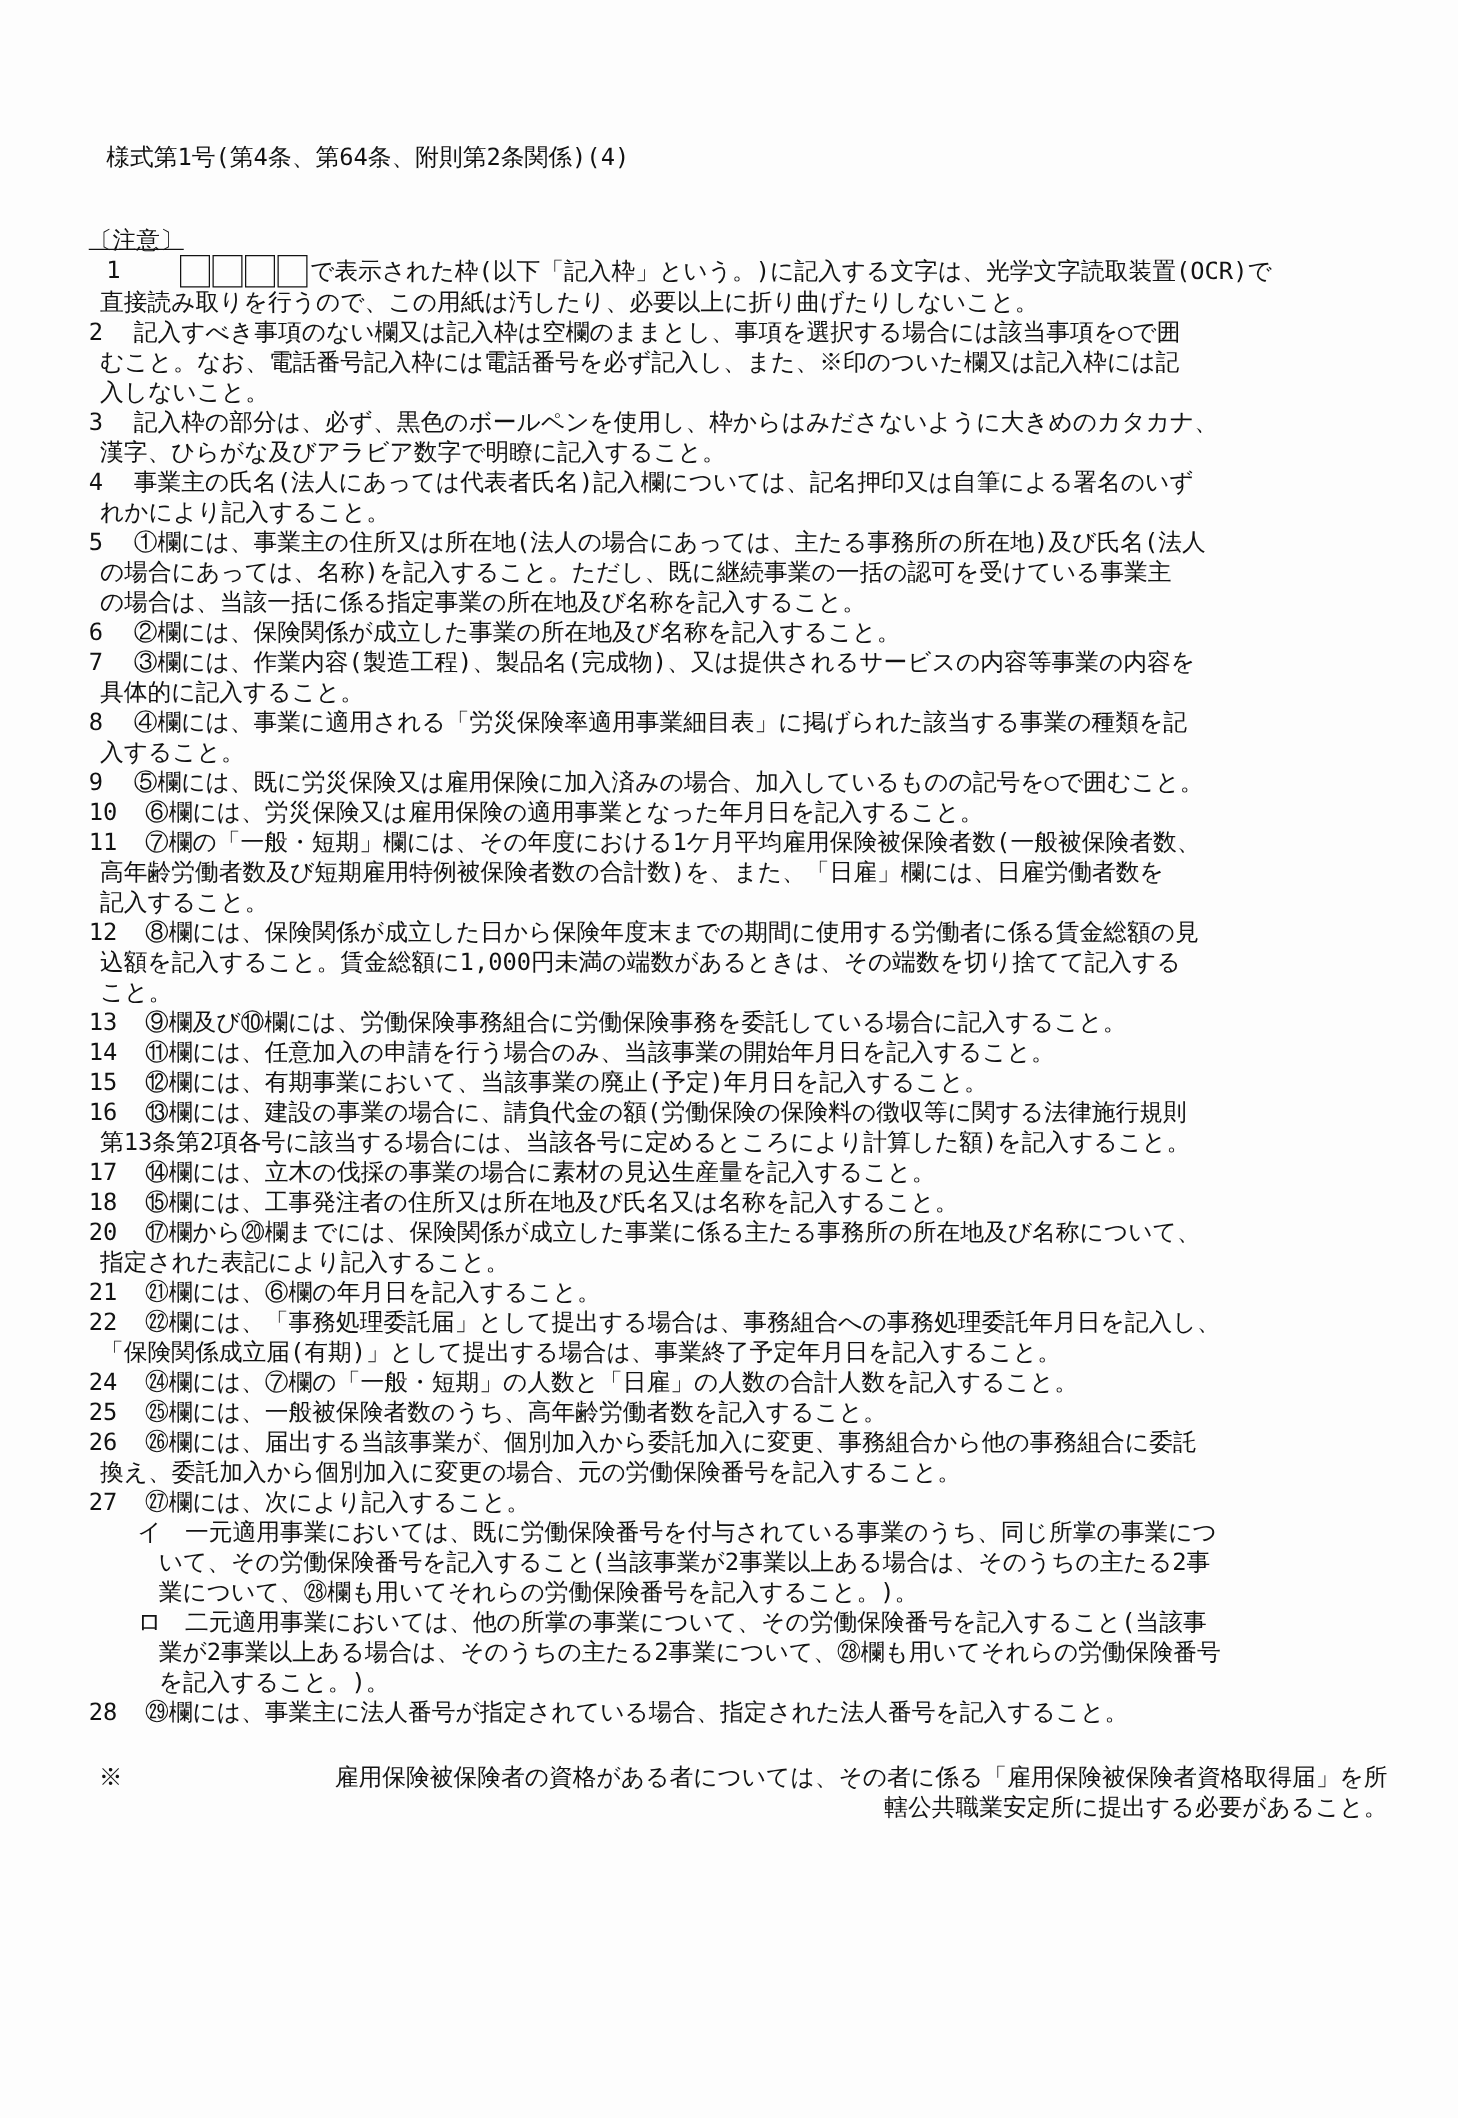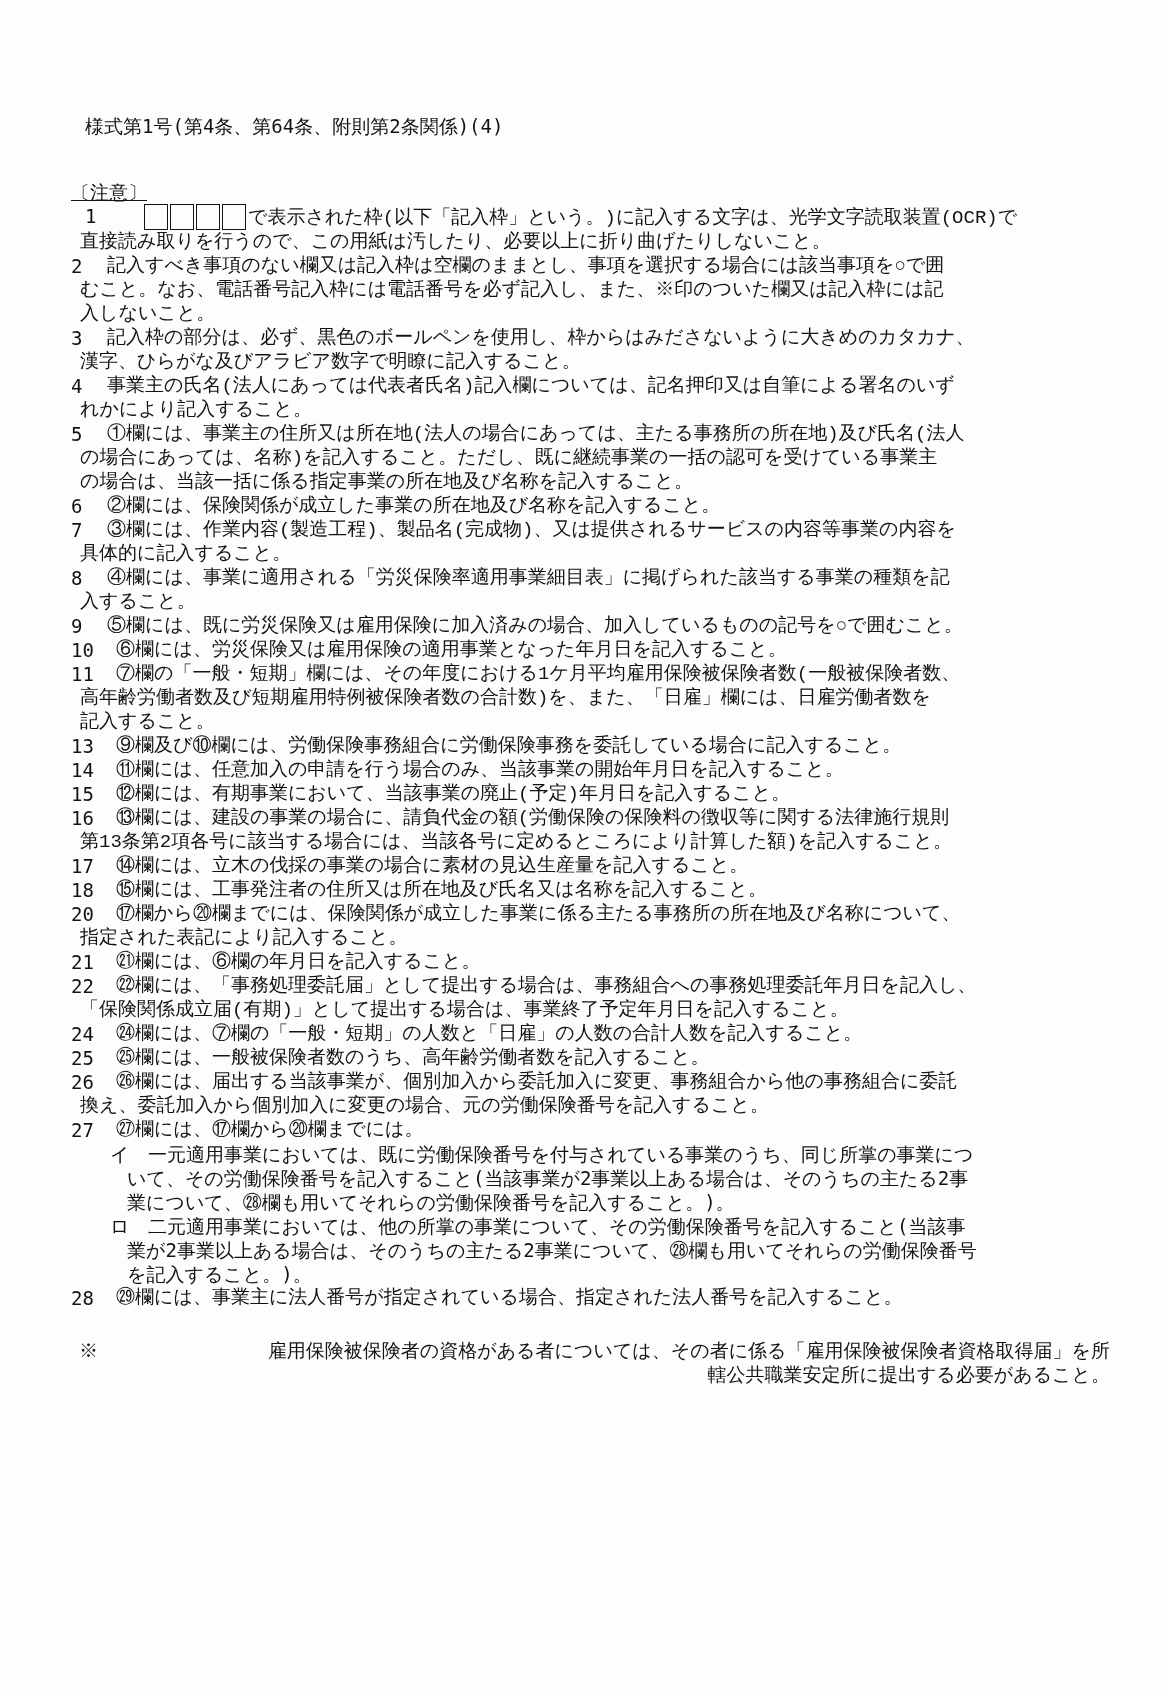--- a/index.html
+++ b/index.html
@@ -41,21 +41,20 @@
   }
   .note .num {
     position: absolute;
     left: 0;
     top: 0;
   }
   .note.first .num { left: 14px; }
   .note .txt {
     white-space: pre-wrap;
     margin: 0;
-    font-family: Liberation Mono, monospace;
   }
   .note.d1 .txt { text-indent: 27px; }  
   .note.d2 .txt { text-indent: 36px; }  
   .note.first .txt { text-indent: 32px; }
   .ocr-boxes {
     display: inline-block;
     white-space: nowrap;
     vertical-align: -7px;
     line-height: 0;
   }
@@ -167,20 +166,26 @@
     <div class="txt">⑥欄には、労災保険又は雇用保険の適用事業となった年月日を記入すること。</div>
   </div>
 
   <div class="note d2">
     <span class="num">11</span>
     <div class="txt">⑦欄の「一般・短期」欄には、その年度における1ケ月平均雇用保険被保険者数(一般被保険者数、
 高年齢労働者数及び短期雇用特例被保険者数の合計数)を、また、「日雇」欄には、日雇労働者数を
 記入すること。</div>
   </div>
 
+  <div class="note d2">
+    <span class="num">12</span>
+    <div class="txt">⑧欄には、保険関係が成立した日から保険年度末までの期間に使用する労働者に係る賃金総額の見
+込額を記入すること。賃金総額に1,000円未満の端数があるときは、その端数を切り捨てて記入する
+こと。</div>
+  </div>
 
   <div class="note d2">
     <span class="num">13</span>
     <div class="txt">⑨欄及び⑩欄には、労働保険事務組合に労働保険事務を委託している場合に記入すること。</div>
   </div>
 
   <div class="note d2">
     <span class="num">14</span>
     <div class="txt">⑪欄には、任意加入の申請を行う場合のみ、当該事業の開始年月日を記入すること。</div>
   </div>
@@ -236,21 +241,21 @@
   </div>
 
   <div class="note d2">
     <span class="num">26</span>
     <div class="txt">㉖欄には、届出する当該事業が、個別加入から委託加入に変更、事務組合から他の事務組合に委託
 換え、委託加入から個別加入に変更の場合、元の労働保険番号を記入すること。</div>
   </div>
 
   <div class="note d2">
     <span class="num">27</span>
-    <div class="txt">㉗欄には、⑰欄から⑳欄までには。</div>
+    <div class="txt">㉗欄には、次により記入すること。</div>
     <div class="sub">
       <span class="sub-label">イ</span>
       <div class="sub-txt">一元適用事業においては、既に労働保険番号を付与されている事業のうち、同じ所掌の事業につ
 いて、その労働保険番号を記入すること(当該事業が2事業以上ある場合は、そのうちの主たる2事
 業について、㉘欄も用いてそれらの労働保険番号を記入すること。)。</div>
     </div>
     <div class="sub">
       <span class="sub-label">ロ</span>
       <div class="sub-txt">二元適用事業においては、他の所掌の事業について、その労働保険番号を記入すること(当該事
 業が2事業以上ある場合は、そのうちの主たる2事業について、㉘欄も用いてそれらの労働保険番号

